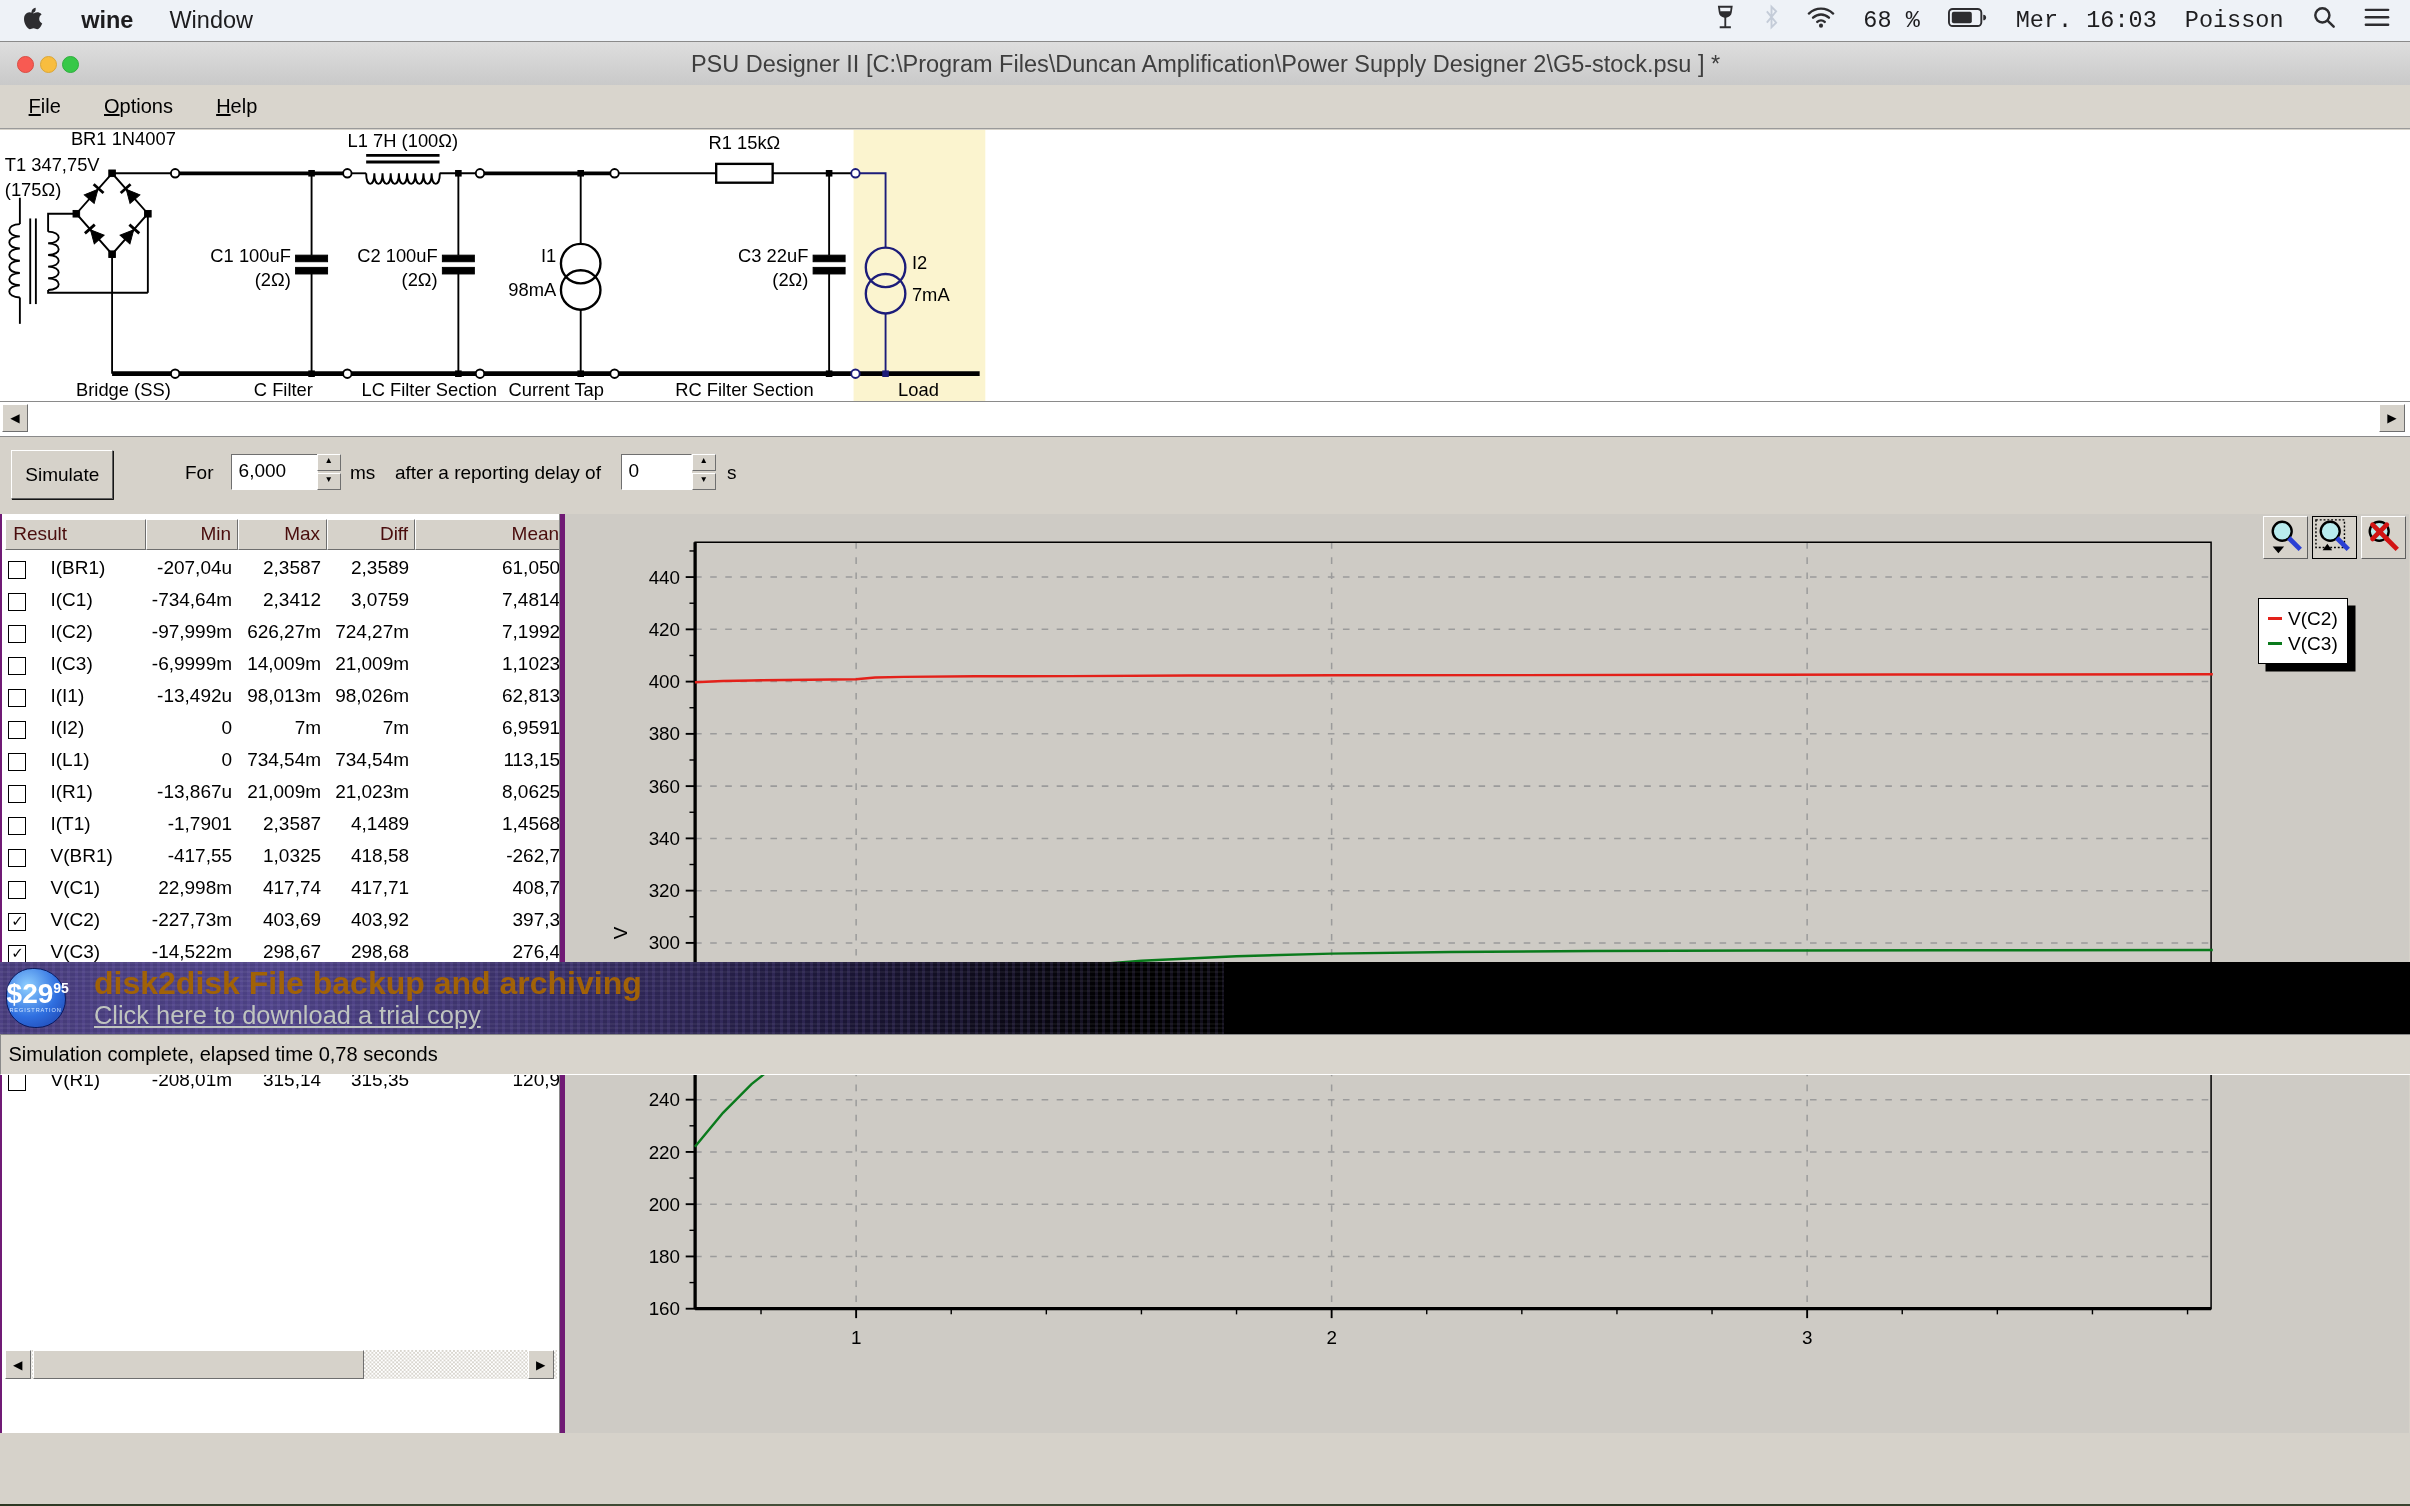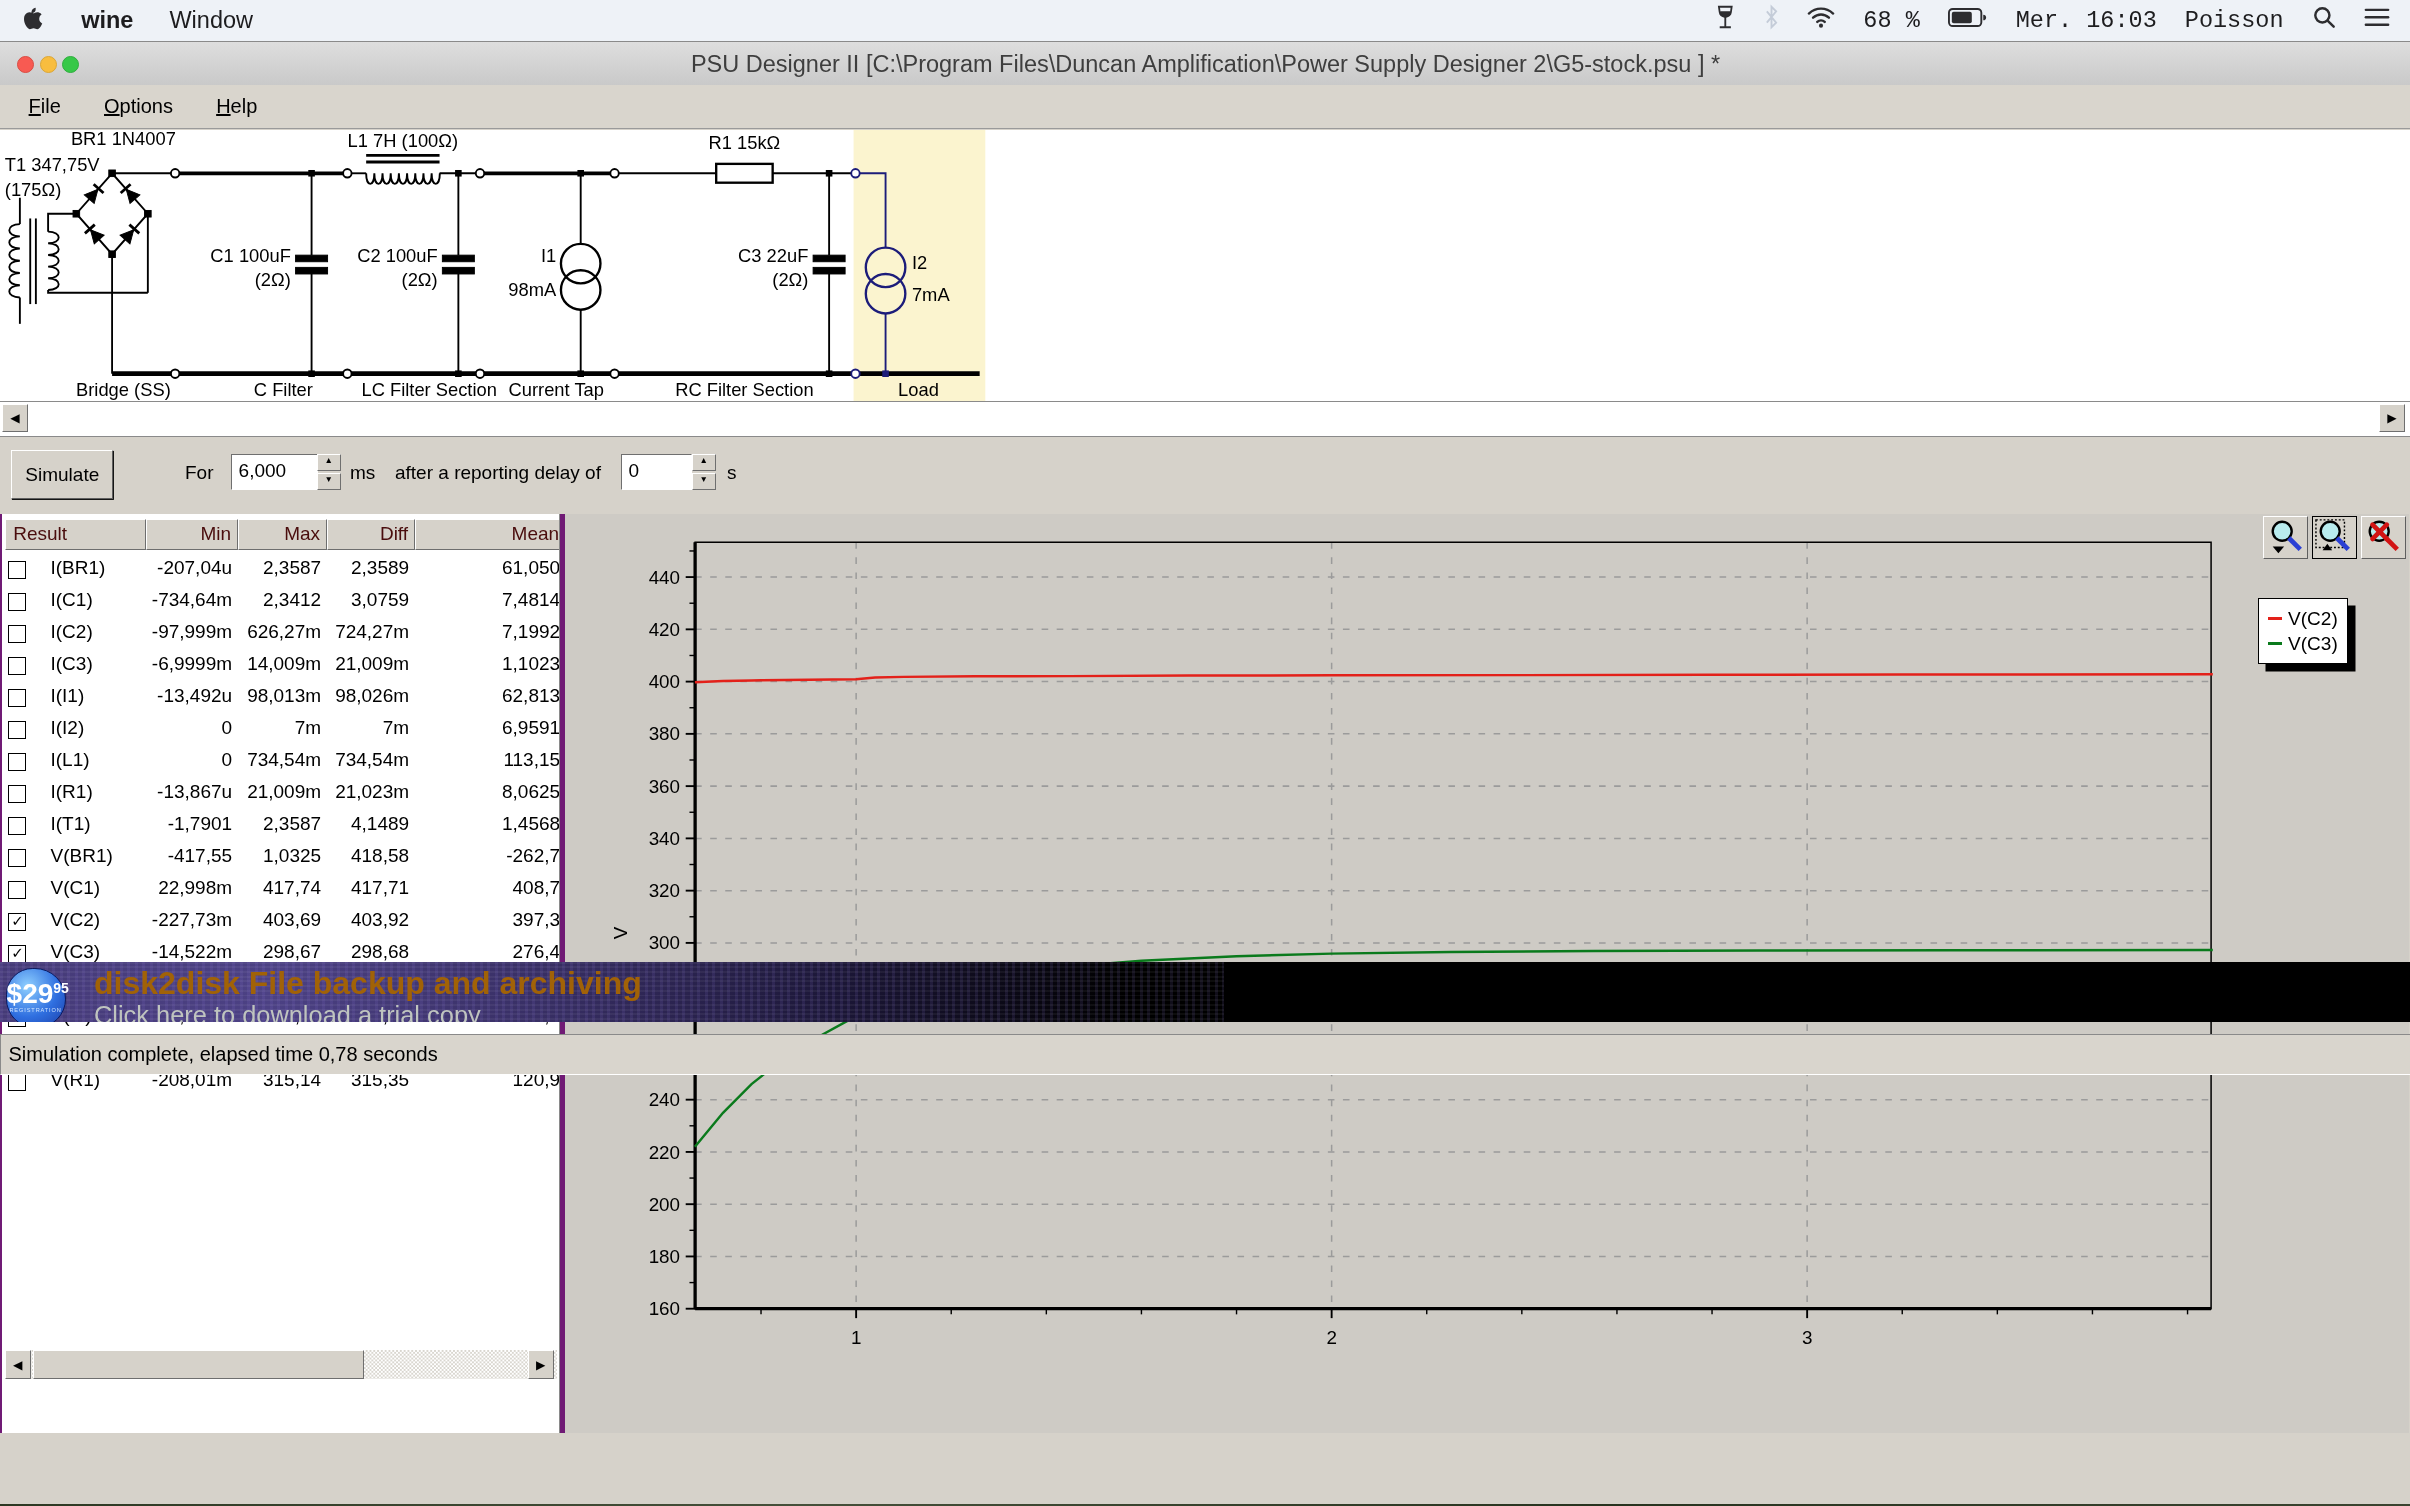--- a/index.html
+++ b/index.html
@@ -91,21 +91,21 @@
           box-shadow:7.5px 7.5px 0 #000;padding:6.6px 9.4px 6.6px 8.5px;}
   .leg-row{display:flex;align-items:center;gap:6.6px;font-size:19px;color:#000;line-height:25.4px;white-space:nowrap;}
   .leg-dash{width:14px;height:2.8px;}
   #zoombtns{position:absolute;left:1698px;top:1.9px;display:flex;gap:3.8px;}
   .zbtn{width:45px;height:43px;background:#d6d2ca;border:1.9px solid;
         border-color:#fff #5f5f5f #5f5f5f #fff;box-sizing:border-box;display:flex;
         align-items:center;justify-content:center;}
   .zbtn.pressed{border:1.9px solid #000;box-shadow:inset 0 0 0 1.9px #d6d2ca;}
 
   
-  #banner{position:absolute;left:0;top:920px;width:2411px;height:60px;background:#000;overflow:hidden;}
+  #banner{position:absolute;left:0;top:920px;width:2411px;height:72px;background:#000;overflow:hidden;}
   #banner-art{position:absolute;left:0;top:0;width:1224px;height:72px;
      background:
        repeating-linear-gradient(0deg,rgba(255,255,255,0.05) 0 1.9px,transparent 1.9px 4.7px),
        repeating-linear-gradient(90deg,rgba(140,120,220,0.12) 0 2.8px,transparent 2.8px 7.5px),
        linear-gradient(90deg,#453a77 0%,#4c4184 22%,#372e63 45%,#1c1738 68%,#000 92%);}
   #ad-logo{position:absolute;left:5.6px;top:5.6px;width:60px;height:60px;border-radius:46% 54% 50% 50%;
            background:radial-gradient(circle at 35% 30%,#8fd0ff,#2f6fe0 55%,#1b3da6);
            border:1.9px solid #0a1a60;box-sizing:border-box;color:#fff;text-align:center;}
   #ad-price{font-size:28px;font-weight:bold;line-height:38px;}
   #ad-price sup{font-size:14px;}

